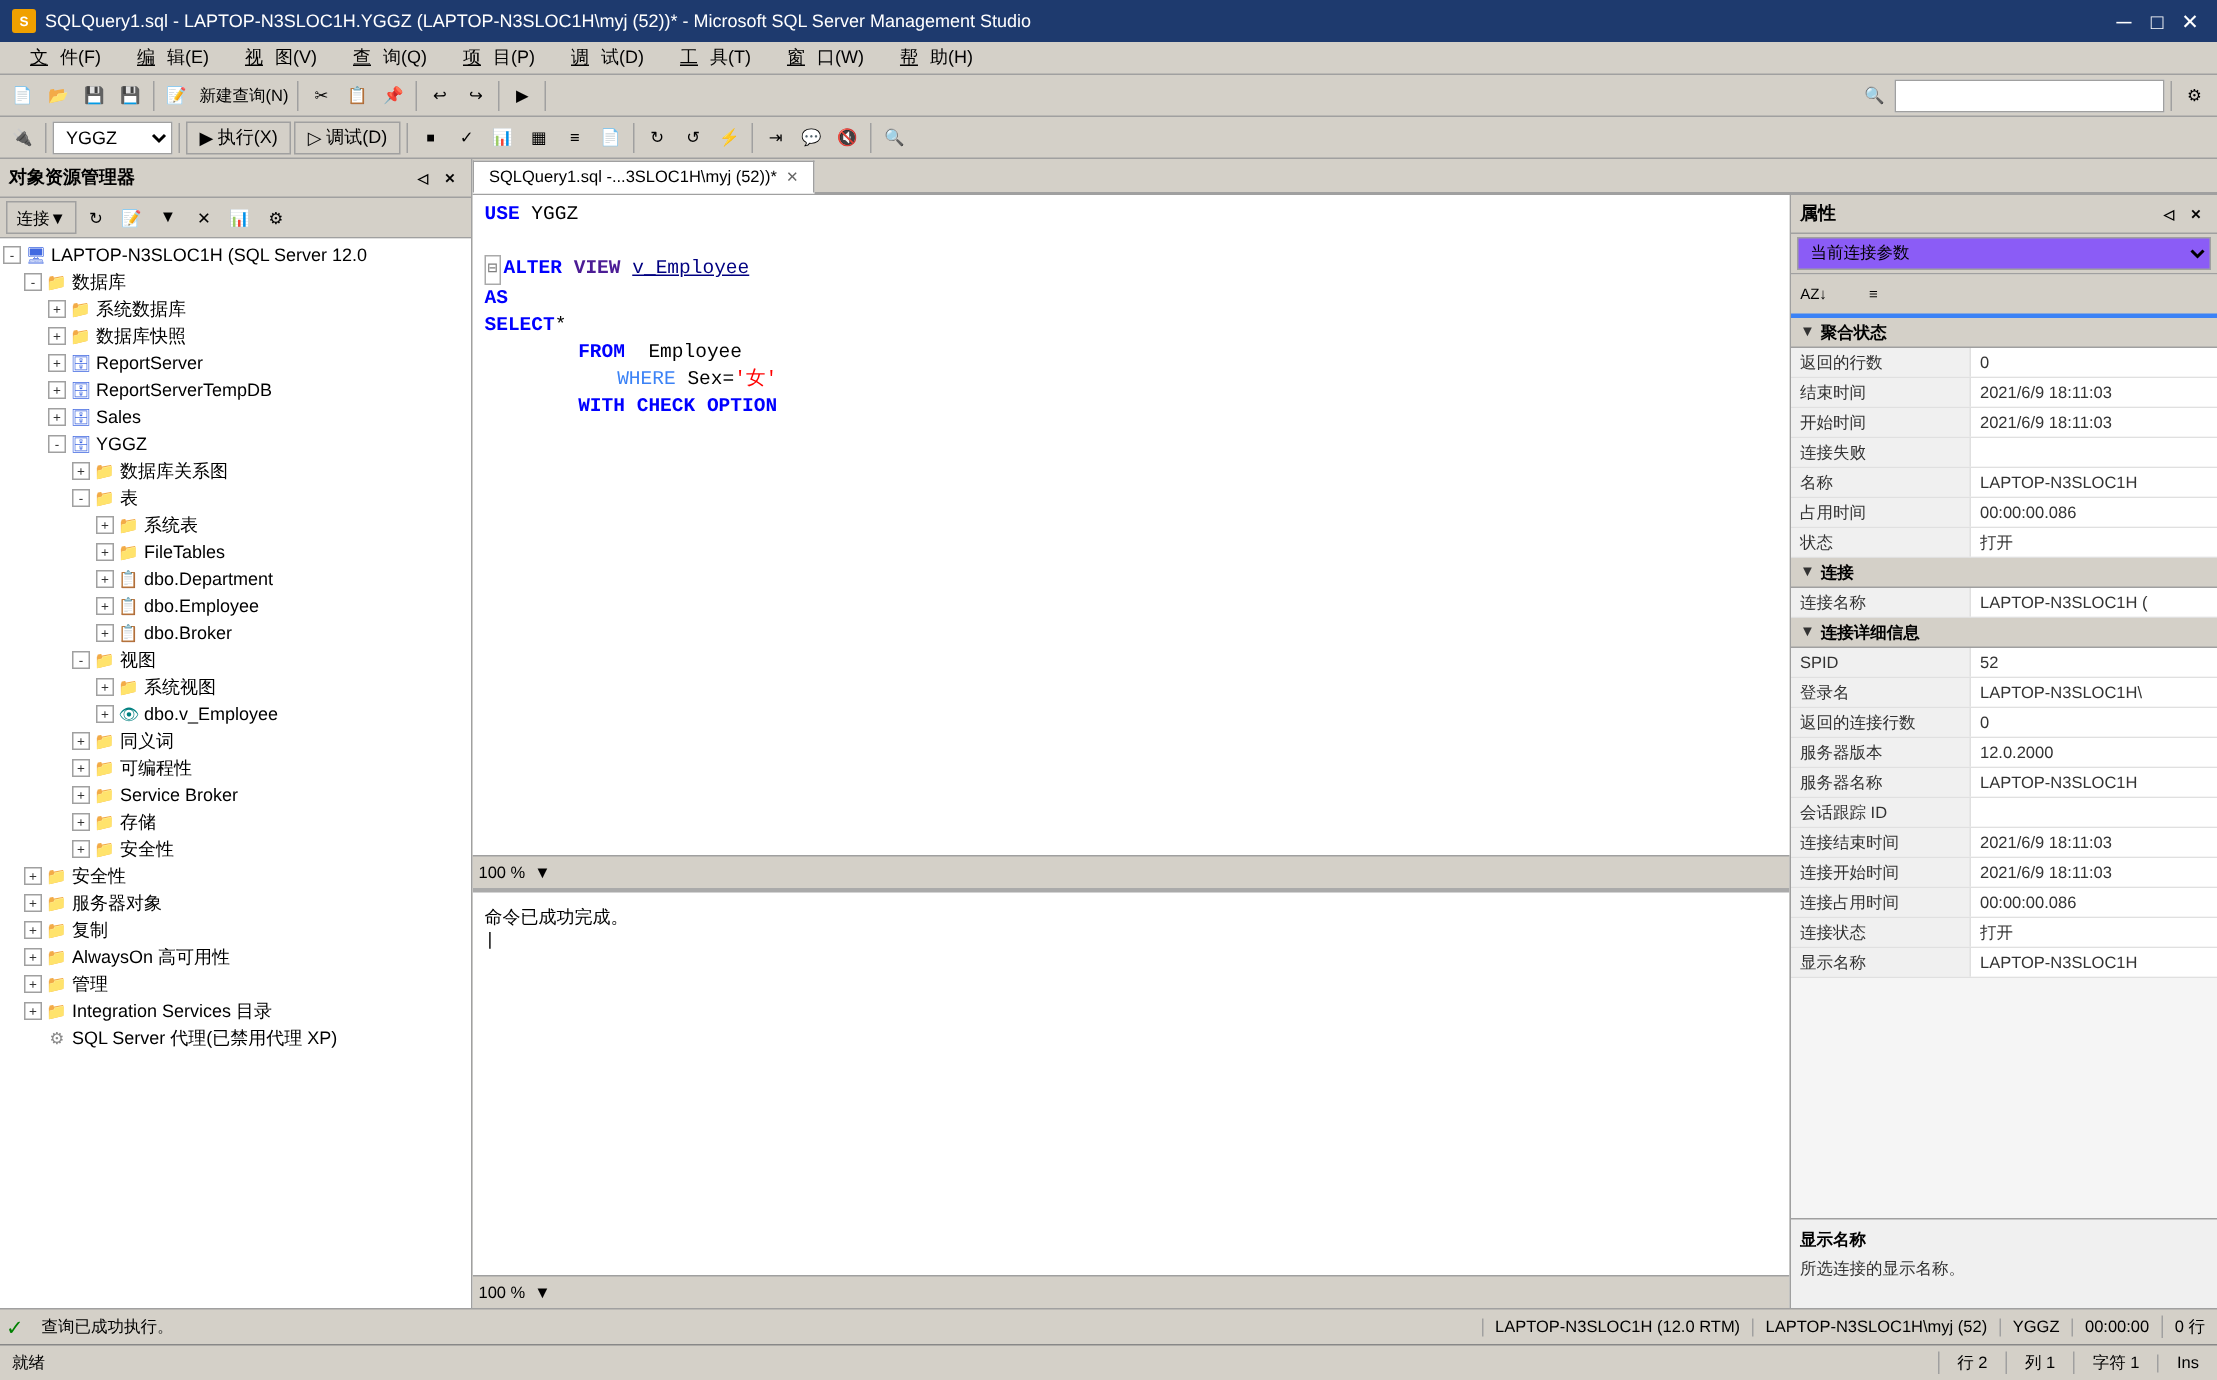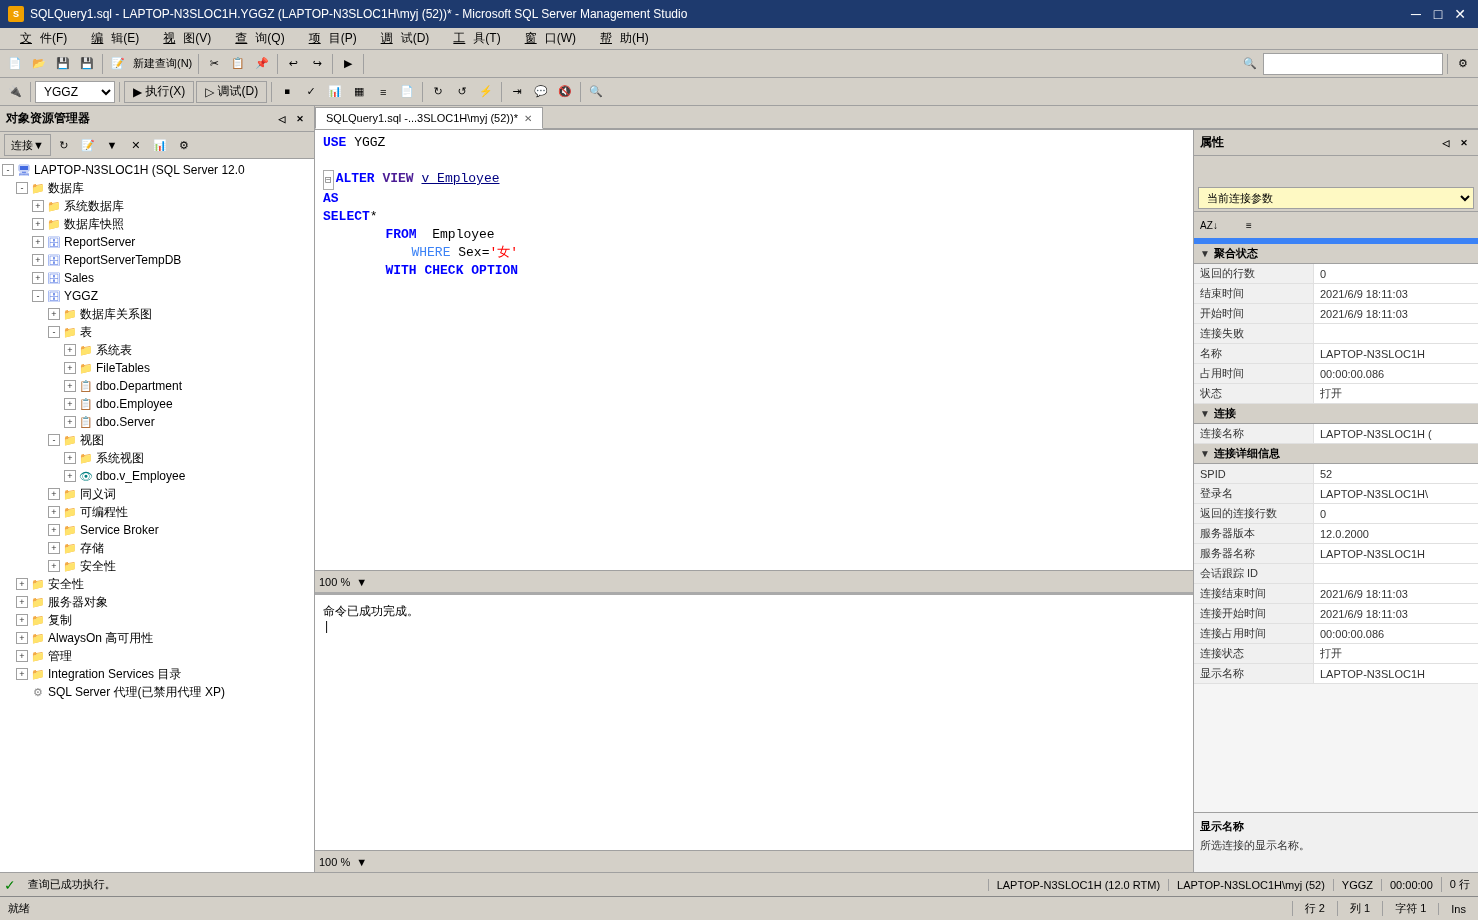--- a/index.html
+++ b/index.html
@@ -42,21 +42,21 @@
     #code-editor { flex: 1; background: white; overflow: auto; padding: 4px; font-family: 'Courier New', monospace; font-size: 13px; position: relative; }
     .code-line { display: flex; min-height: 18px; line-height: 18px; }
     
     
     #results-area { height: 280px; border-top: 3px solid #a0a0a0; display: flex; flex-direction: column; background: white; }
     .results-tab { height: 20px; padding: 0 10px; background: #e8e8e8; border: 1px solid #a0a0a0; border-bottom: none; display: flex; align-items: center; font-size: 11px; cursor: pointer; }
     .results-tab.active { background: white; }
     
     
     #properties-panel { width: 280px; background: #f0f0f0; border-left: 1px solid #a0a0a0; display: flex; flex-direction: column; }
-    .props-dropdown { height: 22px; flex: 1; background: #fef9c3; border: 1px solid #a0a0a0; font-size: 11px; padding: 0 4px; margin-top: 29px; }
+    .props-dropdown { height: 22px; flex: 1; background: #8b5cf6; border: 1px solid #a0a0a0; font-size: 11px; padding: 0 4px; }
     .prop-section { background: #d4d0c8; padding: 2px 6px; font-size: 11px; font-weight: bold; display: flex; align-items: center; gap: 4px; cursor: pointer; border-bottom: 1px solid #a0a0a0; }
     .prop-row { display: flex; border-bottom: 1px solid #e0e0e0; min-height: 20px; }
     .prop-name { width: 120px; padding: 2px 6px; font-size: 11px; background: #f0f0f0; border-right: 1px solid #e0e0e0; color: #333; flex-shrink: 0; display: flex; align-items: center; }
     .prop-value { flex: 1; padding: 2px 6px; font-size: 11px; background: white; color: #333; display: flex; align-items: center; }
     
     
     ::-webkit-scrollbar { width: 12px; height: 12px; }
     ::-webkit-scrollbar-track { background: #f0f0f0; }
     ::-webkit-scrollbar-thumb { background: #c0c0c0; border: 1px solid #a0a0a0; }
     
@@ -265,21 +265,21 @@
 
         <div class="tree-item indent4">
           <div class="expand-box">+</div>
           <span class="tree-icon" style="color:#cc7700;">📋</span>
           <span class="tree-text">dbo.Employee</span>
         </div>
 
         <div class="tree-item indent4">
           <div class="expand-box">+</div>
           <span class="tree-icon" style="color:#cc7700;">📋</span>
-          <span class="tree-text">dbo.Server</span>
+          <span class="tree-text">dbo.Broker</span>
         </div>
 
         <div class="tree-item indent3">
           <div class="expand-box">-</div>
           <span class="tree-icon folder-icon">📁</span>
           <span class="tree-text">视图</span>
         </div>
 
         <div class="tree-item indent4">
           <div class="expand-box">+</div>
@@ -459,21 +459,21 @@
             <div style="display:flex;gap:2px;">
               <div class="tb-btn" style="width:16px;height:16px;font-size:9px;">◁</div>
               <div class="tb-btn" style="width:16px;height:16px;font-size:9px;">✕</div>
             </div>
           </div>
           <div style="background:#d4d0c8;padding:2px 4px;display:flex;gap:4px;border-bottom:1px solid #a0a0a0;align-items:center;">
             <select class="props-dropdown">
               <option>当前连接参数</option>
             </select>
           </div>
-          <div style="background:#d4d0c8;padding:2px 4px;display:flex;gap:18px;border-bottom:6px solid #3b82f6;align-items:center;">
+          <div style="background:#d4d0c8;padding:2px 4px;display:flex;gap:18px;border-bottom:3px solid #3b82f6;align-items:center;">
             <div class="tb-btn" style="font-size:10px;">AZ↓</div>
             <div class="tb-btn" style="font-size:10px;">≡</div>
           </div>
           <div style="flex:1;overflow-y:auto;background:#f5f5f5;">
 
             <div class="prop-section">
               <span class="section-arrow">▼</span>
               <span>聚合状态</span>
             </div>
             <div class="prop-row">

